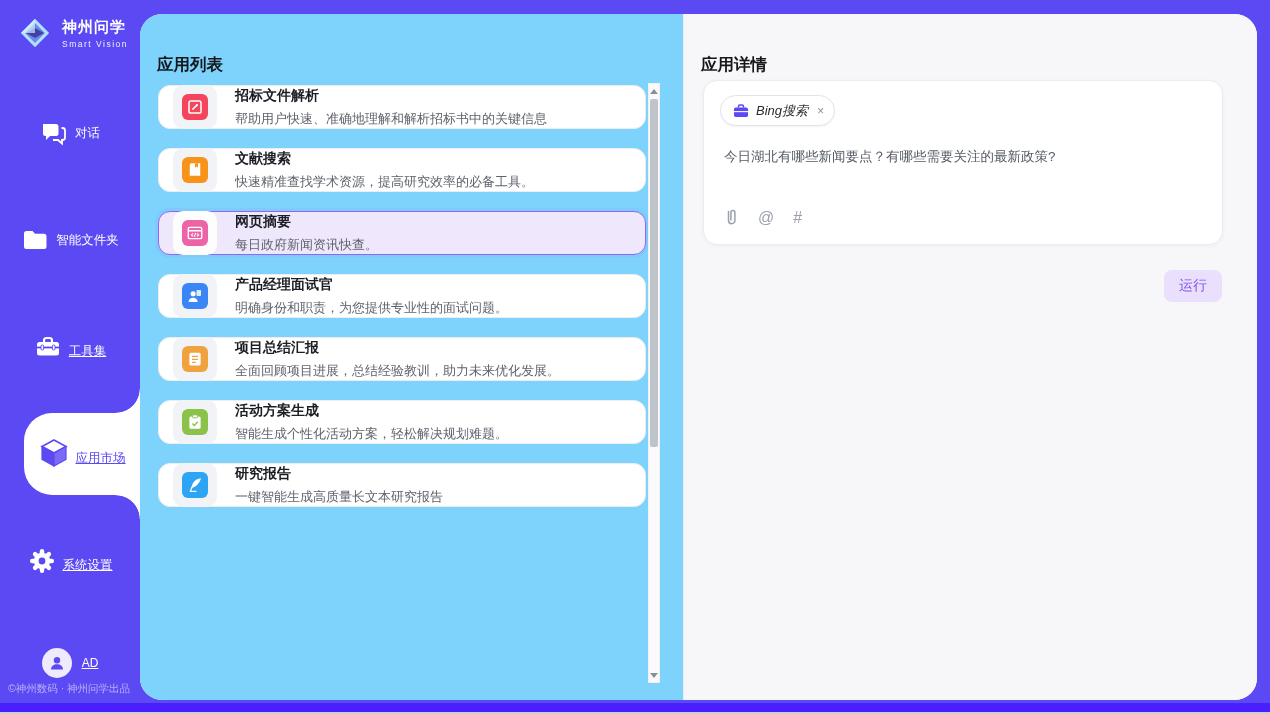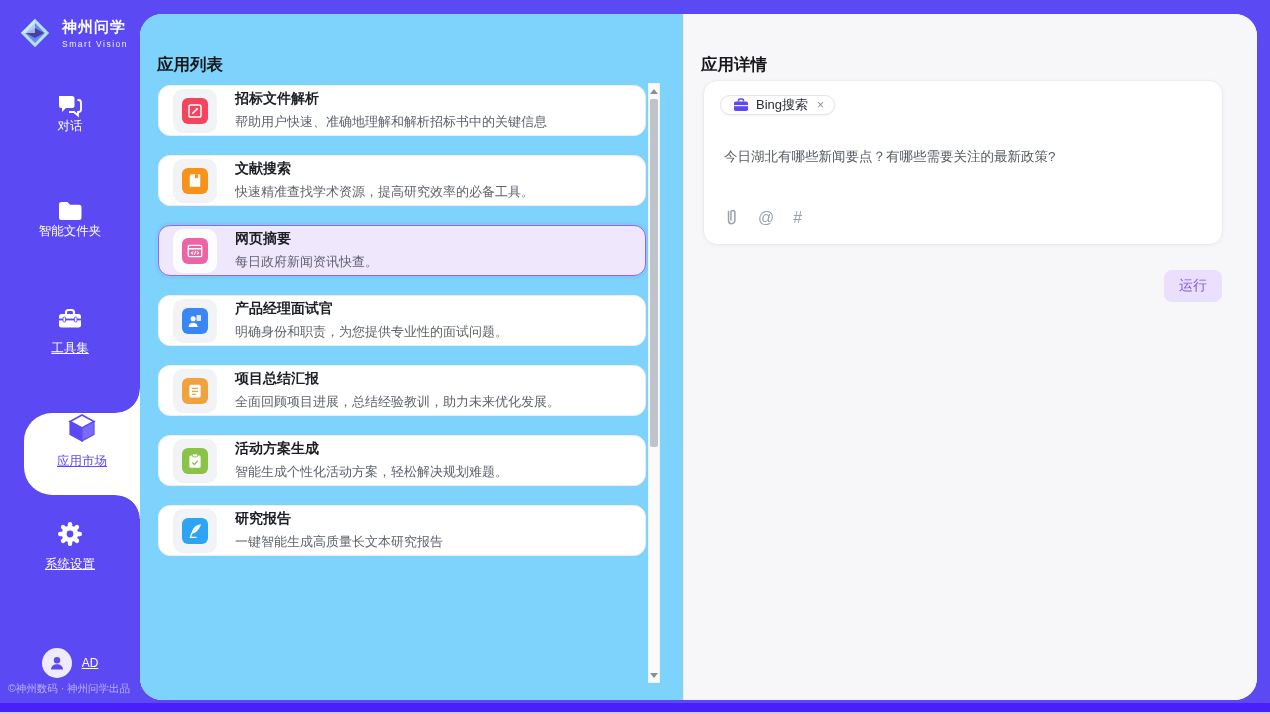--- a/index.html
+++ b/index.html
@@ -10,43 +10,43 @@
   .app-bg { position:absolute; left:0; top:0; right:0; bottom:11px; background:#5b49f3; }
   .bottom-bar { position:absolute; left:0; right:0; bottom:2px; height:9px; background:#4a1ffe; }
   .bottom-line { position:absolute; left:0; right:0; bottom:0; height:2px; background:#cdced3; }
 
   
   .sidebar { position:absolute; left:0; top:0; width:140px; height:703px; color:#fff; }
   .logo { display:flex; align-items:center; gap:8px; padding:14px 0 0 16px; }
   .logo-text .t1 { font-size:15px; font-weight:bold; letter-spacing:1px; }
   .logo-text .t2 { font-size:8.5px; letter-spacing:1.5px; opacity:.92; margin-top:2px; }
   .nav { position:absolute; top:92px; left:0; width:140px; }
-  .nav-item { position:relative; height:82px; margin-bottom:25px; display:flex; flex-direction:column;
-              align-items:center; cursor:pointer; }
+  .nav-item { position:relative; height:82px; margin-bottom:25px; display:flex; 
+              align-items:center; justify-content:center; gap:7px; cursor:pointer; }
   .nav-label { font-size:12.5px; color:#fff; }
   .nav-item.underlined .nav-label { text-decoration:underline;margin-top:8px; }
   .nav-item.active { background:#fff; margin-left:24px; width:116px; border-radius:28px 0 0 28px; }
   .nav-item.active::before, .nav-item.active::after { content:""; position:absolute; right:0; width:24px; height:24px; }
   .nav-item.active::before { top:-24px; background:radial-gradient(circle 24px at 0 0, #5b49f3 97%, #fff 100%); }
   .nav-item.active::after  { bottom:-24px; background:radial-gradient(circle 24px at 0 100%, #5b49f3 97%, #fff 100%); }
   .nav-item.active .nav-label { color:#5b49f3; }
   .user-row { position:absolute; left:0; top:648px; width:140px; display:flex; align-items:center; justify-content:center; gap:10px; }
   .avatar { width:30px; height:30px; border-radius:50%; background:#efeafc; display:flex; align-items:center; justify-content:center; }
   .user-name { font-size:12px; color:#fff;text-decoration:underline; }
   .side-footer { position:absolute; left:0; top:682px; width:140px; text-align:left; padding-left:8px;
                  font-size:10.5px; color:rgba(255,255,255,.55); white-space:nowrap; }
 
   
   .content { position:absolute; left:140px; top:14px; width:1117px; height:686px; background:#fff;
              border-radius:22px; overflow:hidden; display:flex; }
   .list-panel { position:relative; width:543px; background:#7dd3fc; }
   .panel-title { font-size:16.5px; font-weight:bold; color:#15171b; }
   .list-panel .panel-title { position:absolute; left:17px; top:40px; }
   .cards { position:absolute; left:18px; top:71px; width:488px; }
-  .card { position:relative; height:51px; margin-bottom:19px; background:#fff; border:1px solid #ececf1;
+  .card { position:relative; height:44px; margin-bottom:19px; background:#fff; border:1px solid #ececf1;
           border-radius:12px; display:flex; align-items:center; padding:0 14px; gap:18px; cursor:pointer; }
   .card.selected { background:#efe8fd; border:1.5px solid #9166f2; box-shadow:0 0 0 3px rgba(145,102,242,.07); }
   .card-ic { width:44px; height:44px; border-radius:10px; background:#f2f3f6; flex:0 0 auto;
              display:flex; align-items:center; justify-content:center; }
   .card.selected .card-ic { background:#fdfdfe; }
   .glyph { width:26px; height:26px; border-radius:6px; background-color:var(--c,#999);
            display:flex; align-items:center; justify-content:center; }
   .card-tx { display:flex; flex-direction:column; gap:5px; min-width:0; }
   .card-title { font-size:14px; font-weight:bold; color:#1b1e24; }
   .card-desc { font-size:13px; color:#5e636d; white-space:nowrap; overflow:hidden; }
@@ -56,23 +56,23 @@
   .sb-arrow { position:absolute; left:0; width:10px; height:14px; display:flex; align-items:center; justify-content:center; }
   .sb-arrow.up { top:0; } .sb-arrow.down { bottom:0; }
   .tri-up { width:0; height:0; border-left:4px solid transparent; border-right:4px solid transparent; border-bottom:5px solid #8a8f98; }
   .tri-down { width:0; height:0; border-left:4px solid transparent; border-right:4px solid transparent; border-top:5px solid #8a8f98; }
   .sb-thumb { position:absolute; left:1px; top:15px; width:8px; height:348px; background:#bfc3ca; border-radius:2px; }
 
   .detail-panel { position:relative; flex:1; background:#f7f7fa; border-left:1px solid #ececf1; }
   .detail-panel .panel-title { position:absolute; left:17px; top:40px; }
   .prompt-card { position:absolute; left:19px; top:66px; width:520px; height:165px; background:#fff;
                  border:1px solid #ebebf0; border-radius:14px; box-shadow:0 1px 4px rgba(20,20,40,.04); }
-  .chip { position:absolute; left:16px; top:14px; height:20px; display:inline-flex; align-items:center; gap:7px;
+  .chip { position:absolute; left:16px; top:14px; height:31px; display:inline-flex; align-items:center; gap:7px;
           padding:0 10px 0 12px; background:#fff; border:1px solid #e3e3e9; border-radius:16px;
-          box-shadow:0 1px 2px rgba(20,20,40,.05); cursor:pointer; }
+          box-shadow:0 1px 2px rgba(20,20,40,.05); cursor:pointer;font-style:italic; }
   .chip-label { font-size:13px; color:#2a2d33; }
   .chip-close { font-size:12px; color:#8a8f98; margin-left:2px; cursor:pointer; }
   .prompt-text { position:absolute; left:20px; top:66px; right:20px; font-size:13.5px; color:#555a64; line-height:1.5; cursor:text; }
   .prompt-tools { position:absolute; left:20px; bottom:18px; display:flex; align-items:center; gap:19px; }
   .ptool { color:#9aa1ad; font-size:16px; line-height:1; cursor:pointer; display:flex; align-items:center; }
   .run-btn { position:absolute; right:35px; top:256px; padding:7px 15px; background:#eadffc; color:#8257f0;
              font-size:14px; border:none; border-radius:8px; cursor:pointer;text-align:right; }
   svg { display:block; }
 </style>
 </head>

